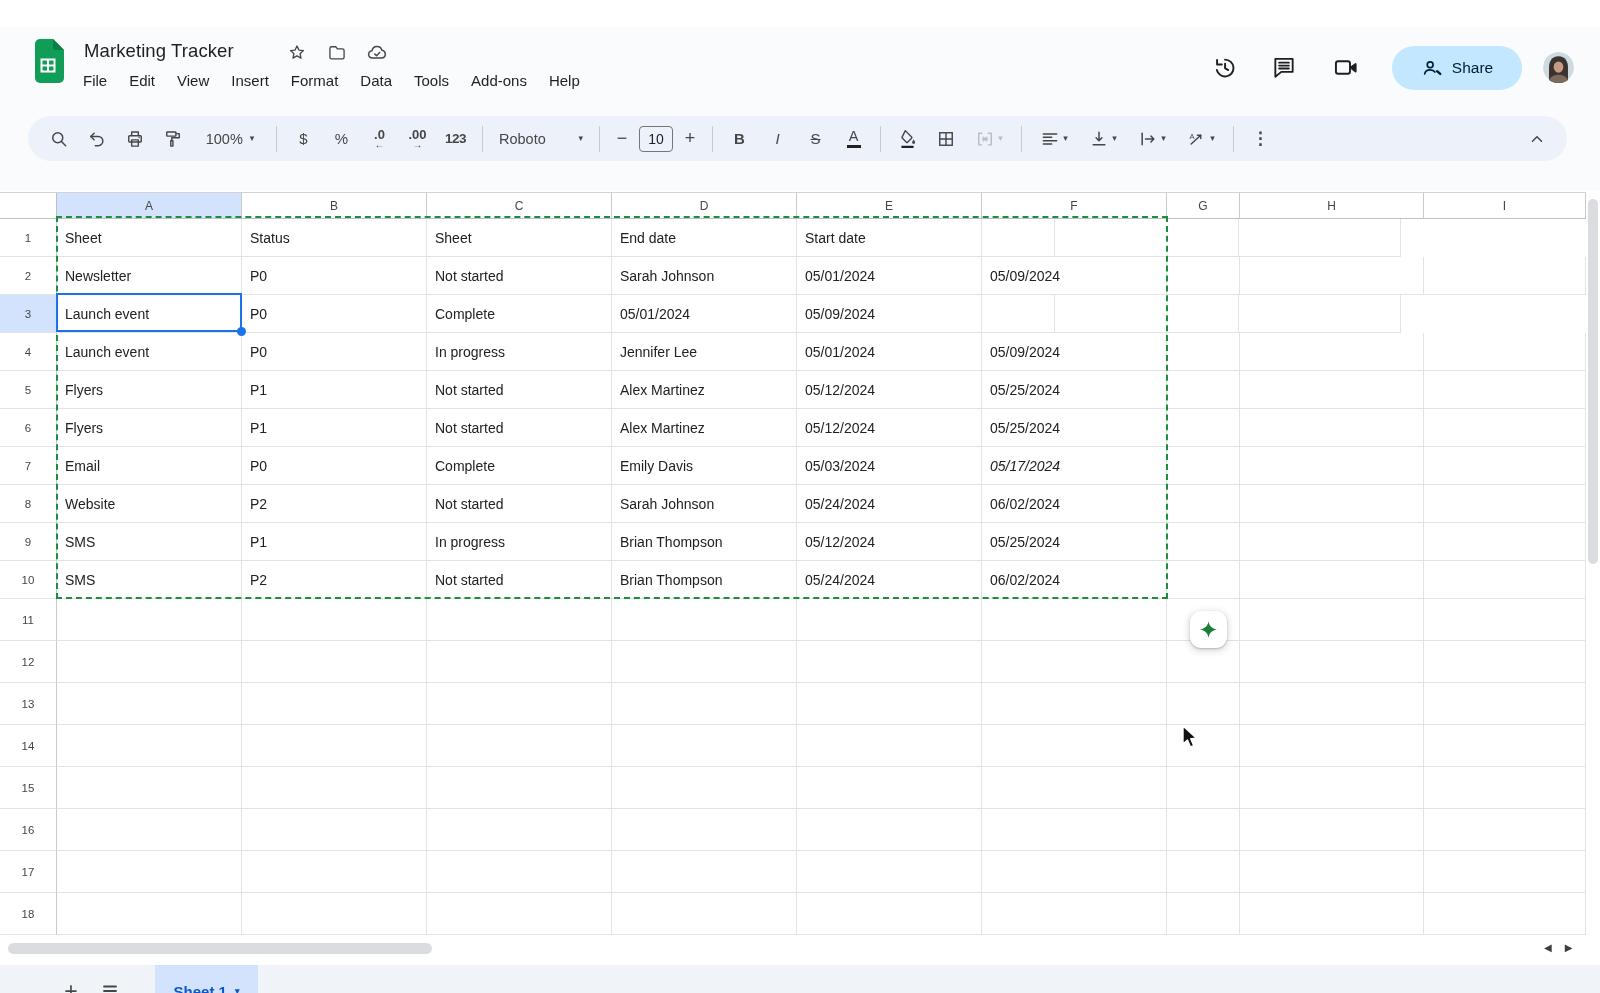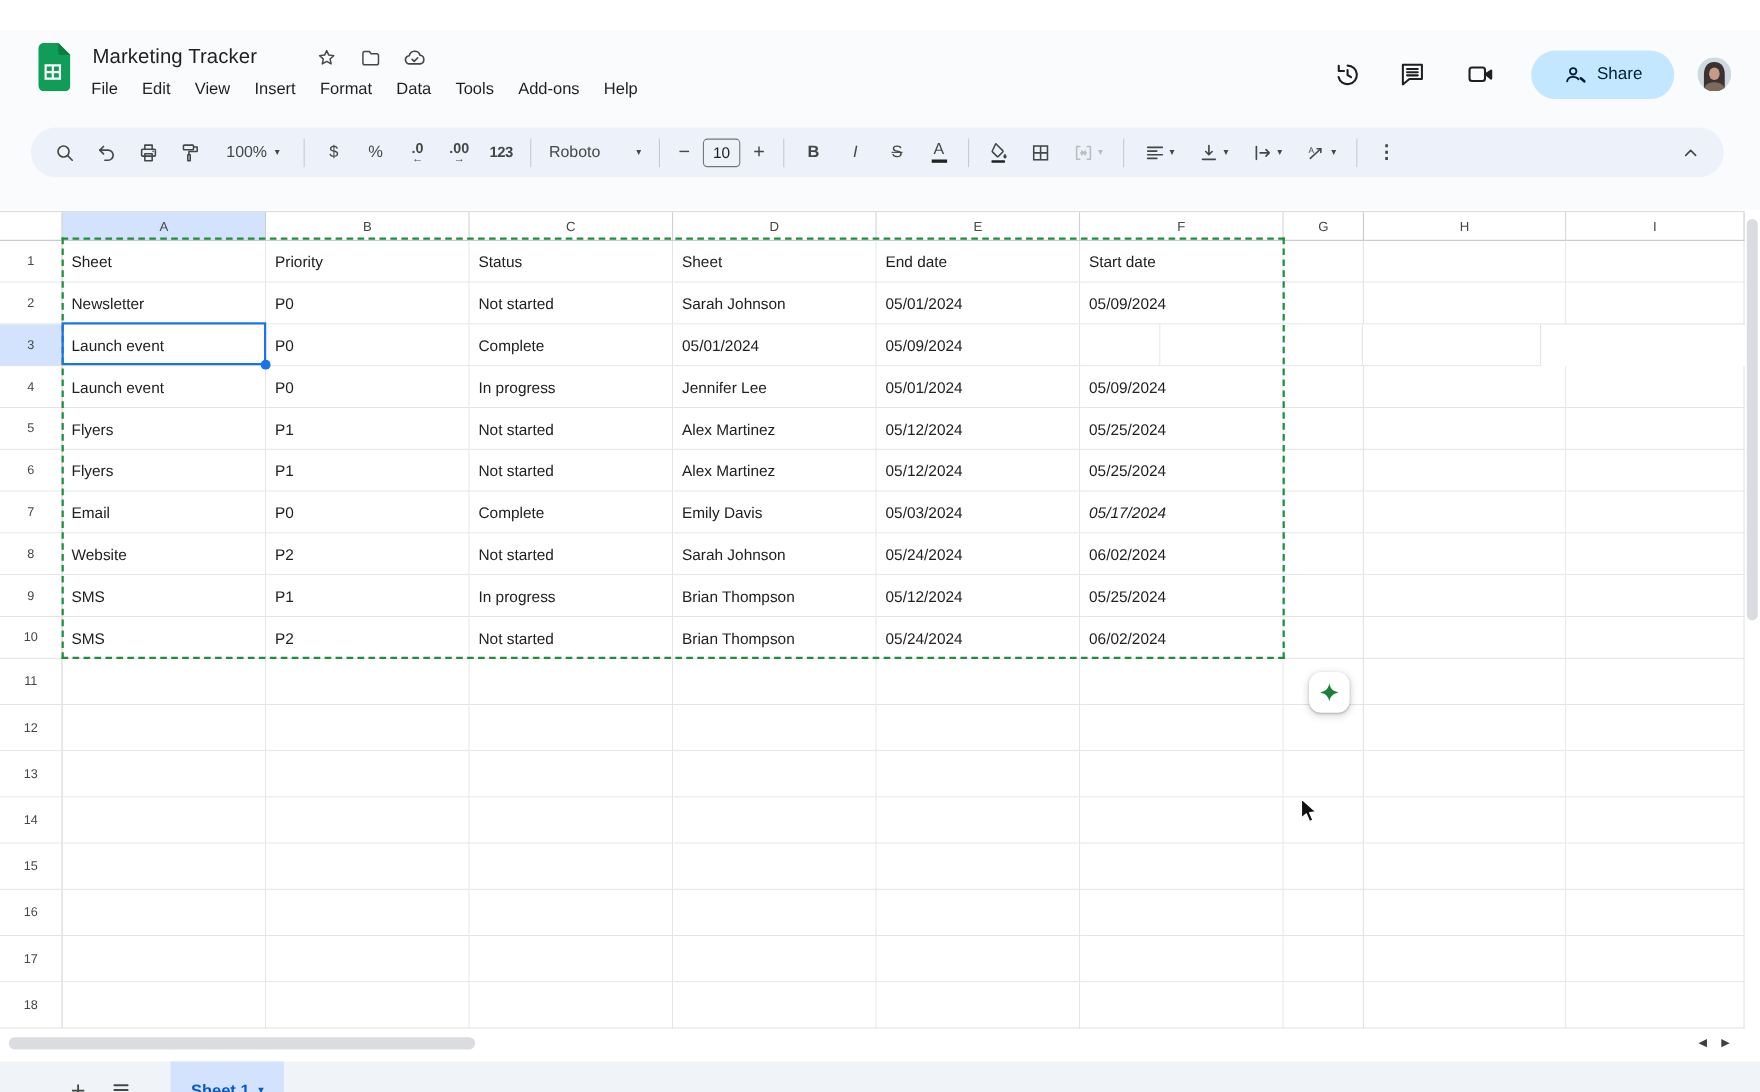--- a/index.html
+++ b/index.html
@@ -310,21 +310,20 @@
         <div class="ch" style="width: 185px;">E</div>
         <div class="ch" style="width: 185px;">F</div>
         <div class="ch" style="width: 73px;">G</div>
         <div class="ch" style="width: 184px;">H</div>
         <div class="ch" style="width: 162px;">I</div>
       </div>
     <div id="gridrows">
         <div class="grow" style="height: 38px;">
           <div class="rh">1</div>
           <div class="cell" style="width: 185px;">Sheet</div>
-          <div class="cell" style="width: 185px;">Priority</div>
           <div class="cell" style="width: 185px;">Status</div>
           <div class="cell" style="width: 185px;">Sheet</div>
           <div class="cell" style="width: 185px;">End date</div>
           <div class="cell" style="width: 185px;">Start date</div>
           <div class="cell" style="width: 73px;"></div>
           <div class="cell" style="width: 184px;"></div>
           <div class="cell" style="width: 162px;"></div>
         </div>
         <div class="grow" style="height: 38px;">
           <div class="rh">2</div>

